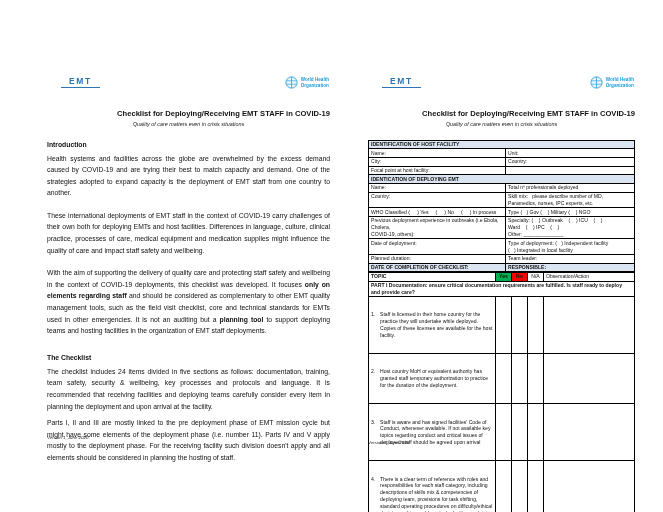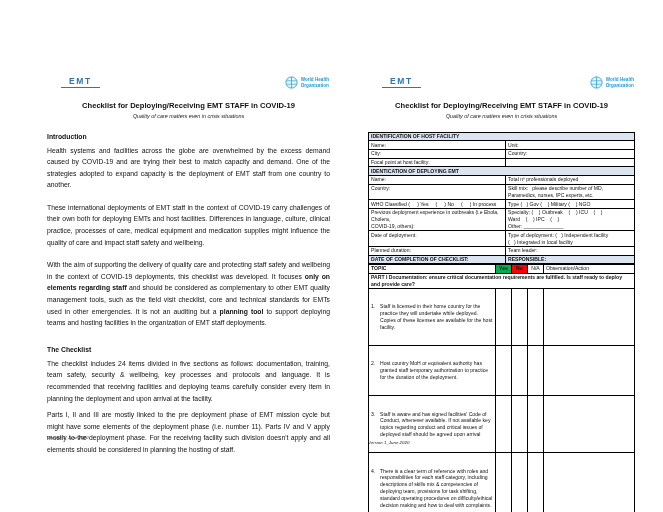--- a/index.html
+++ b/index.html
@@ -14,21 +14,21 @@
 
   .page-header { display:flex; justify-content:space-between; align-items:flex-start; margin-top:71px; }
   .emt-logo {
     margin-left:14px; padding:0 8px 1px 8px;
     color:#2e75b6; font-weight:bold; font-size:8.5px; letter-spacing:1.6px;
     border-bottom:1.4px solid #2e75b6;
   }
   .who-logo { display:flex; align-items:center; gap:2.5px; margin-right:1px; }
   .who-text { font-size:4.6px; line-height:5.2px; color:#1f9bd7; font-weight:bold; }
 
-  .doc-title  { text-align:center; font-weight:bold; font-size:7.6px; margin-top:12px; line-height:9px; }
+  .doc-title  { text-align:right; font-weight:bold; font-size:7.6px; margin-top:20px; line-height:9px; }
   .doc-subtitle { text-align:center; font-style:italic; font-size:5.4px; margin-top:2.5px; color:#222; }
 
   .body-col { margin-top:14px; }
   .heading { font-size:6.8px; font-weight:bold; margin:0 0 5px 0; }
   p.body { font-size:6.8px; line-height:11.6px; text-align:justify; margin:0 0 11px 0; }
   p.body.gap-small { margin-bottom:5px; }
   p.body b { font-weight:bold; }
   .section-gap { height:6px; }
 
   .footer { position:absolute; left:0; font-style:italic; font-size:4.4px; color:#222; }

